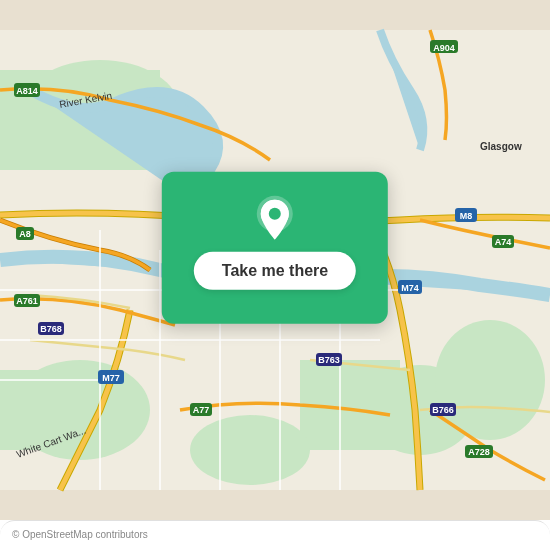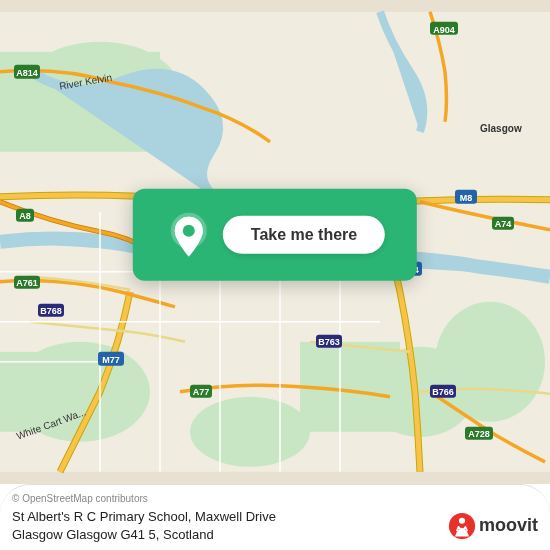--- a/index.html
+++ b/index.html
@@ -37,23 +37,23 @@
     }
 
     
     .map-card {
       position: absolute;
       top: 50%;
       left: 50%;
       transform: translate(-50%, -58%);
       background: #2bb574;
       border-radius: 12px;
-      padding: 22px 32px 22px 32px;
-      display: flex;
-      flex-direction: row;
+      padding: 22px 32px 34px 32px;
+      display: flex;
+      flex-direction: column;
       align-items: center;
       gap: 10px;
       box-shadow: 0 4px 18px rgba(0,0,0,0.22);
       min-width: 190px;
     }
 
     .location-pin {
       width: 48px;
       height: 48px;
       display: flex;
@@ -257,30 +257,14 @@
           <circle cx="22" cy="20" r="6" fill="#2bb574"></circle>
         </svg>
       </div>
 
       <button class="take-me-btn">Take me there</button>
     </div>
   </div>
 
   <div class="footer">
     <div class="footer-attribution">© OpenStreetMap contributors</div>
-    <div class="footer-bottom">
-      <div class="footer-address">
-        <span>St Albert's R C Primary School, Maxwell Drive</span><br>
-        <span>Glasgow Glasgow G41 5,  Scotland</span>
-      </div>
-      <div class="moovit-logo">
-
-        <svg class="moovit-icon" viewBox="0 0 32 32" xmlns="http://www.w3.org/2000/svg">
-          <circle cx="16" cy="16" r="15" fill="#e8312a"></circle>
-          <circle cx="16" cy="10" r="3.5" fill="white"></circle>
-          <path d="M8 28 Q10 20 16 18 Q22 20 24 28" fill="white"></path>
-          <path d="M10 22 L12 17 L16 22 L20 17 L22 22" stroke="white" stroke-width="2" fill="none" stroke-linejoin="round"></path>
-        </svg>
-        <span style="font-size:18px;font-weight:700;color:#333;">moovit</span>
-      </div>
-    </div>
   </div>
 </div>
 
 </body></html>

